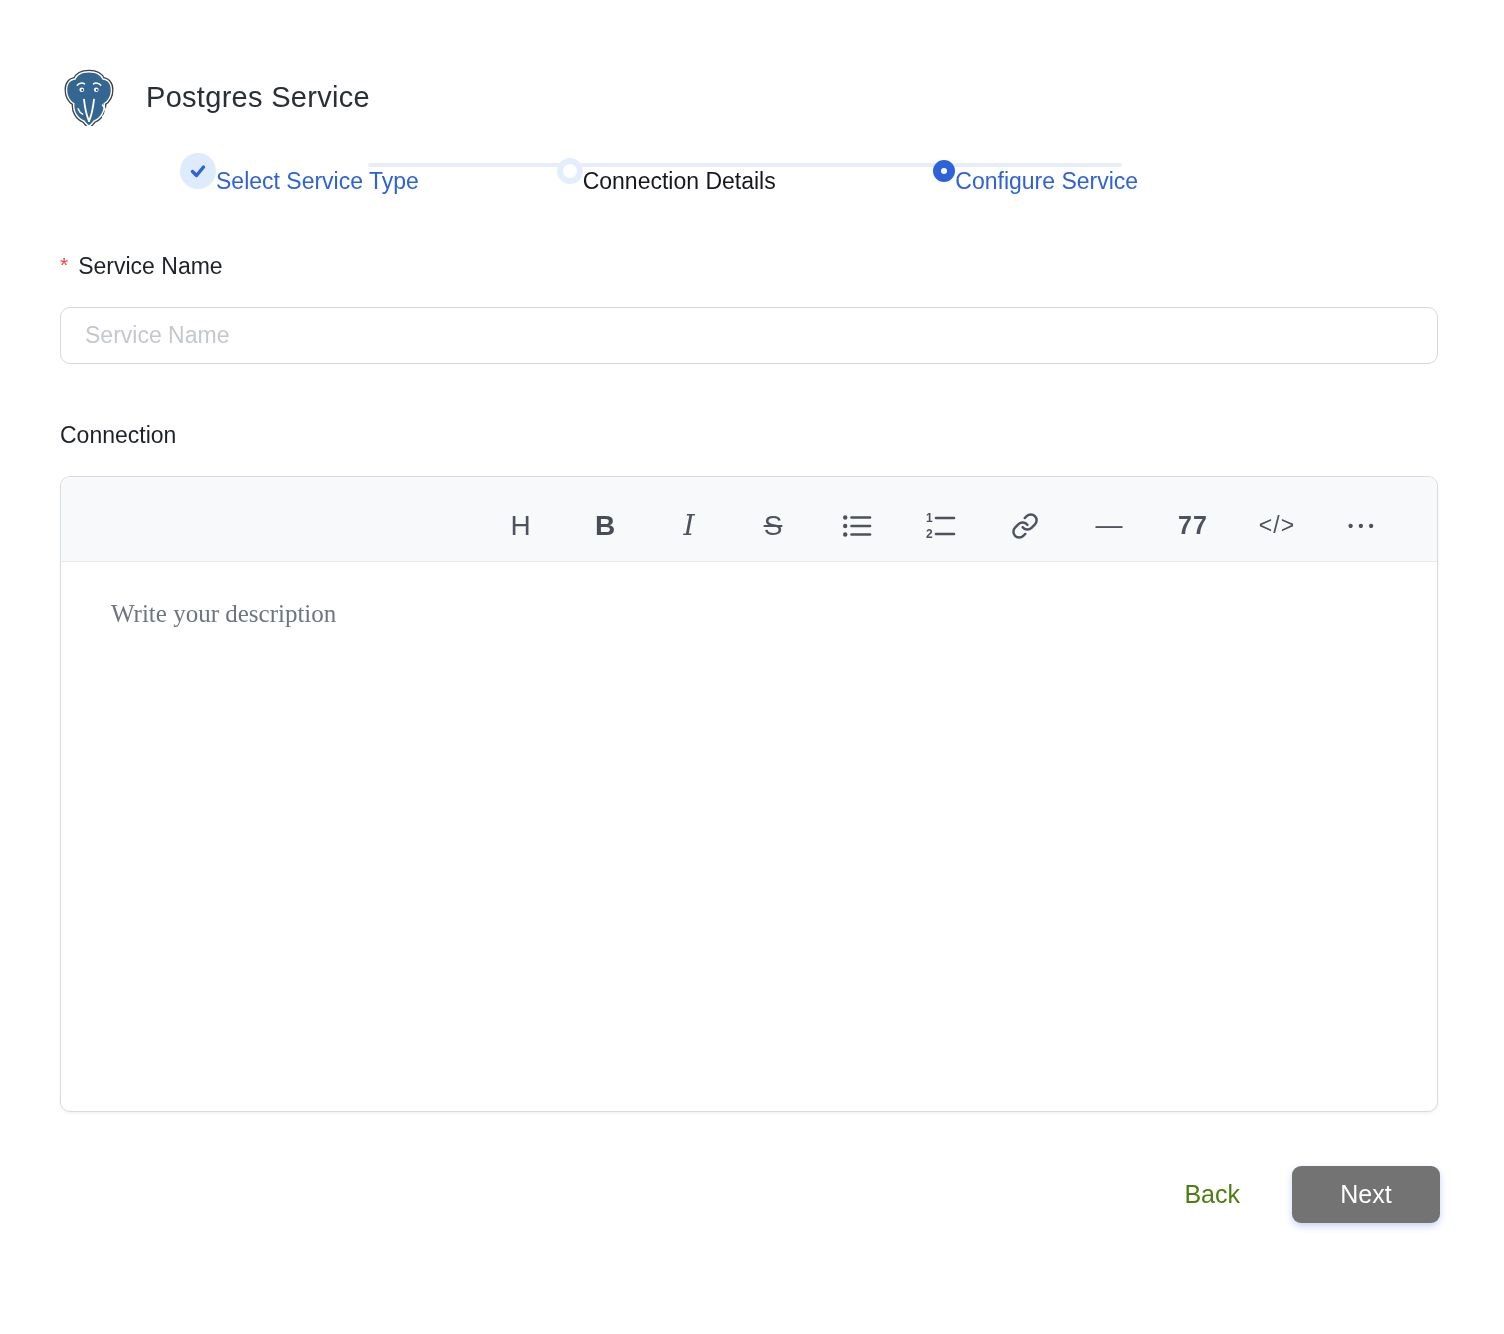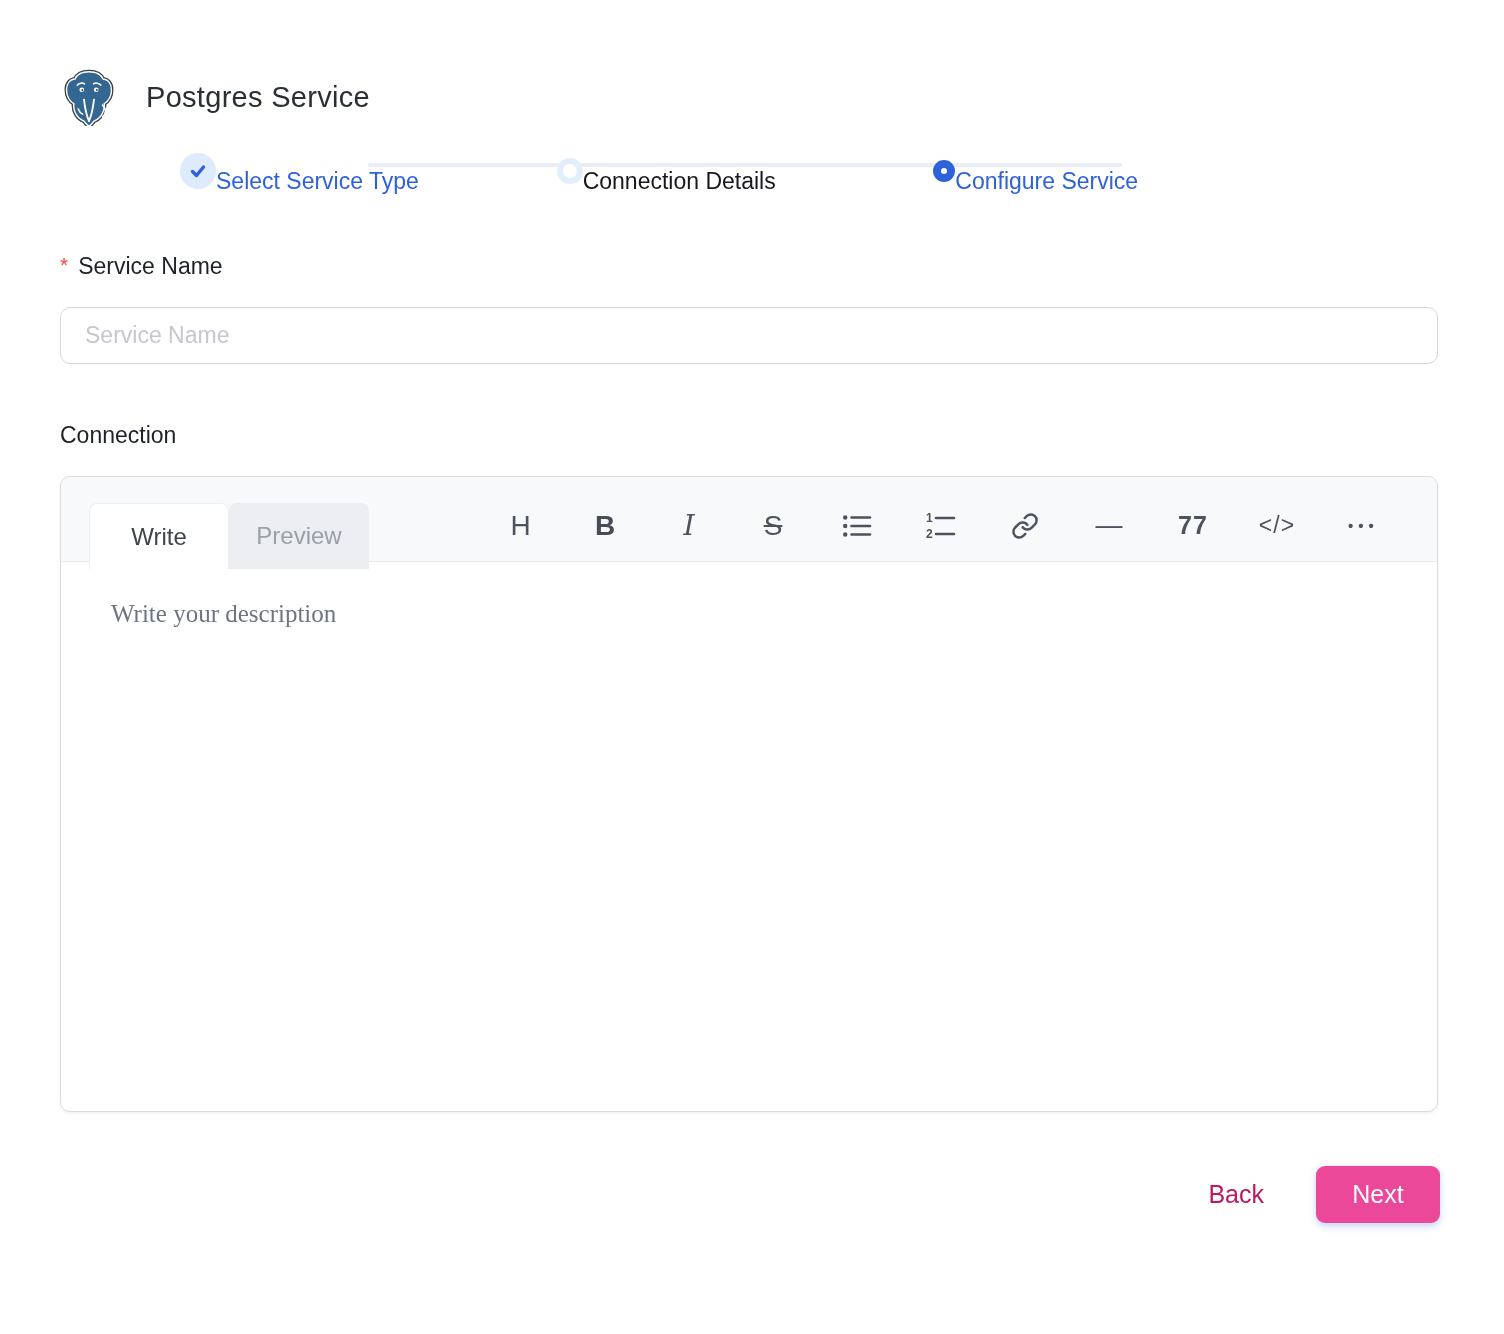--- a/index.html
+++ b/index.html
@@ -61,23 +61,23 @@
   .g-code { font-size: 23px; font-weight: 500; letter-spacing: 1px; }
   .g-more { font-size: 15px; font-weight: 700; letter-spacing: 5px; padding-left: 5px; }
   .editor-body { flex: 1; border: none; resize: none; outline: none; background: transparent;
                  padding: 38px 50px; font-size: 25px; color: #a21caf;
                  font-family: Liberation Serif, serif; border-radius: 0 0 10px 10px; }
   .editor-body::placeholder { color: #6d7482; }
 
   
   .footer { display: flex; justify-content: flex-end; align-items: center;
             gap: 52px; margin: 54px 64px 0 0; }
-  .back-link { font-size: 25px; color: #be185d; background: none; border: none; cursor: pointer;
+  .back-link { font-size: 25px; color: #4d7c0f; background: none; border: none; cursor: pointer;
                font-family: "Liberation Sans", sans-serif; }
-  .next-btn { width: 124px; height: 57px; background: #ec4899; color: #ffffff; border: none;
+  .next-btn { width: 148px; height: 57px; background: #737373; color: #ffffff; border: none;
               border-radius: 9px; font-size: 25px; cursor: pointer;
               font-family: "Liberation Sans", sans-serif;
               box-shadow: 0 3px 7px rgba(45, 98, 216, .28); }
 </style>
 </head>
 <body>
 
 <div class="header">
   <span class="logo">
     <svg viewBox="0 0 64 64" width="58" height="58">
@@ -132,24 +132,20 @@
   <span class="req">*</span><span>Service Name</span>
 </div>
 <input class="text-input" type="text" placeholder="Service Name" style="">
 
 <div class="field-label">
   <span>Connection</span>
 </div>
 
 <div class="editor">
   <div class="editor-toolbar">
-    <div class="tabs">
-      <div class="tab active">Write</div>
-      <div class="tab inactive">Preview</div>
-    </div>
     <div class="toolbar-icons">
       <span class="tb-btn g-h">H</span>
       <span class="tb-btn g-b">B</span>
       <span class="tb-btn g-i">I</span>
       <span class="tb-btn g-s">S</span>
       <span class="tb-btn">
         <svg width="30" height="26" viewBox="0 0 30 26">
           <circle cx="3.2" cy="4.5" r="2.2" fill="#4d525c"></circle>
           <circle cx="3.2" cy="13" r="2.2" fill="#4d525c"></circle>
           <circle cx="3.2" cy="21.5" r="2.2" fill="#4d525c"></circle>

